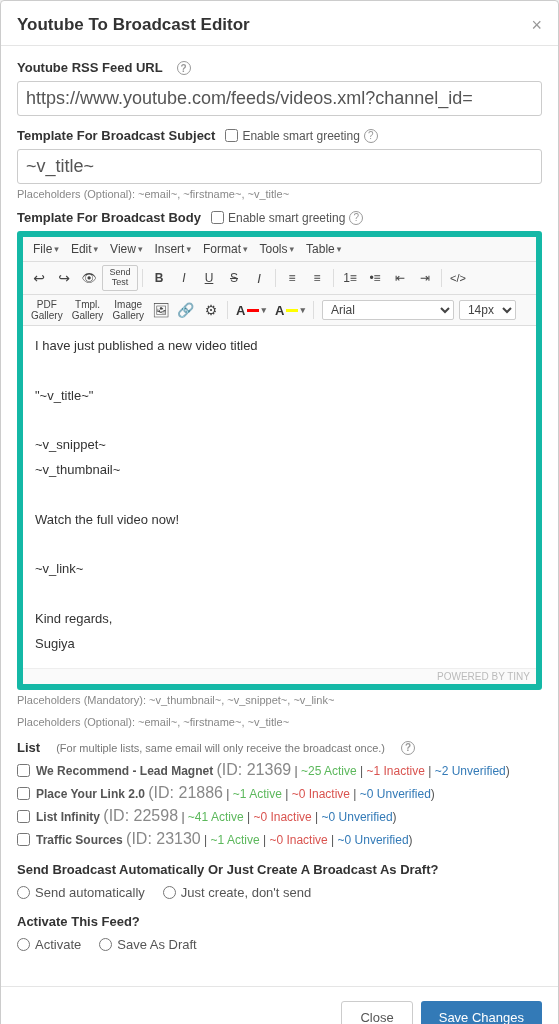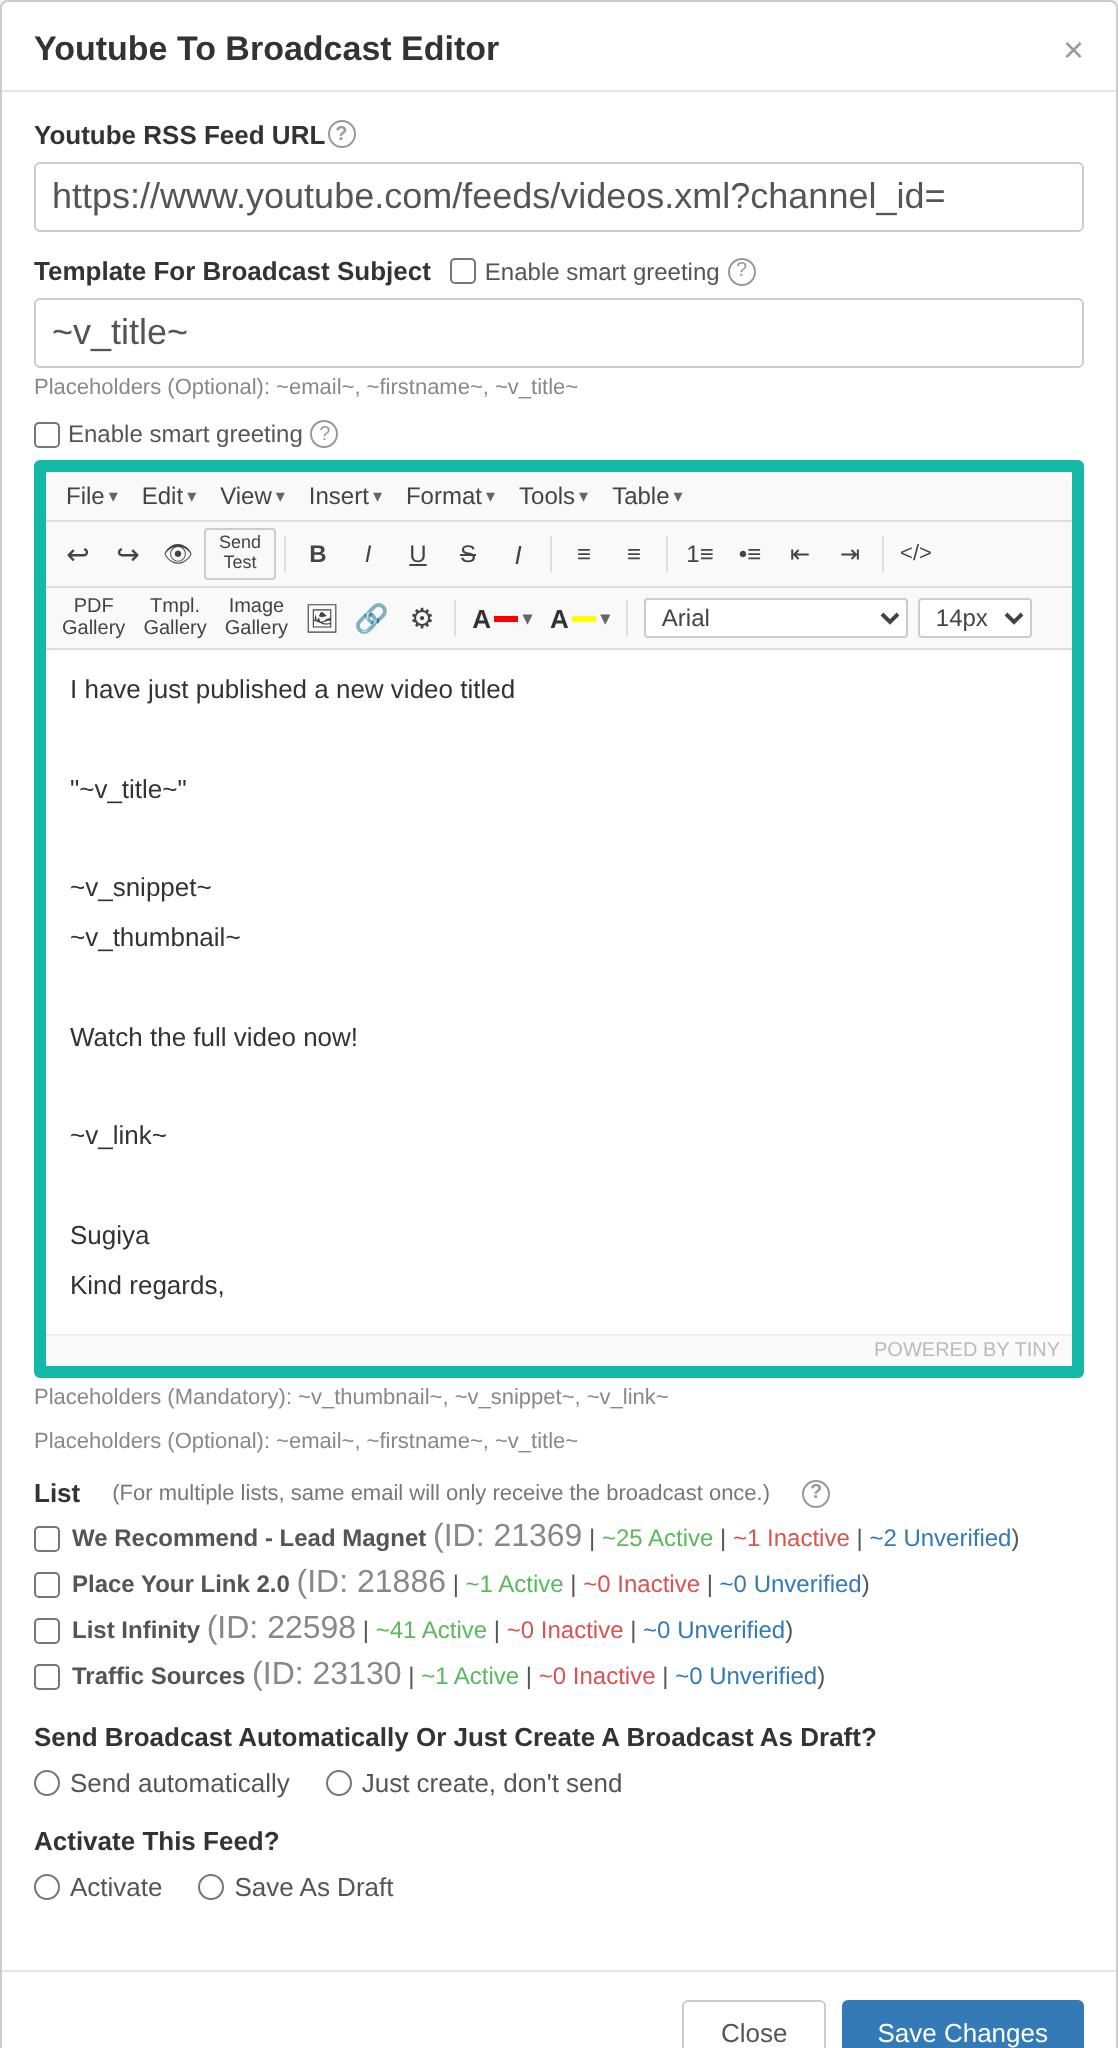--- a/index.html
+++ b/index.html
@@ -43,22 +43,22 @@
     }
     .modal-body {
       padding: 14px 16px;
     }
     .field-label {
       font-size: 13px;
       font-weight: bold;
       color: #333;
       margin-bottom: 6px;
       display: flex;
-      align-items: flex-start;
-      gap: 1px;
+      align-items: flex-end;
+      gap: 14px;
     }
     .help-icon {
       display: inline-flex;
       align-items: center;
       justify-content: center;
       width: 14px;
       height: 14px;
       border: 1px solid #999;
       border-radius: 50%;
       font-size: 10px;
@@ -309,20 +309,21 @@
           <span class="help-icon">?</span>
         </label>
       </div>
       <input class="text-input" type="text" value="~v_title~" style="">
       <div class="placeholder-hint">Placeholders (Optional): ~email~, ~firstname~, ~v_title~</div>
     </div>
 
     
     <div>
       <div class="section-label-row">
+        <span class="field-label" style="margin-bottom:0;">Template For Broadcast Body</span>
         <label class="enable-smart-greeting">
           <input type="checkbox" style="">
           <span>Enable smart greeting</span>
           <span class="help-icon">?</span>
         </label>
       </div>
 
       <div class="editor-wrapper">
 
         <div class="editor-menubar">
@@ -398,22 +399,22 @@
           <p>&nbsp;</p>
           <p>"~v_title~"</p>
           <p>&nbsp;</p>
           <p>~v_snippet~</p>
           <p>~v_thumbnail~</p>
           <p>&nbsp;</p>
           <p>Watch the full video now!</p>
           <p>&nbsp;</p>
           <p>~v_link~</p>
           <p>&nbsp;</p>
+          <p>Kind regards,</p>
           <p>Sugiya</p>
-          <p>Kind regards,</p>
         </div>
 
         <div class="powered-by">POWERED BY TINY</div>
       </div>
 
       <div class="placeholder-hint">Placeholders (Mandatory): ~v_thumbnail~, ~v_snippet~, ~v_link~</div>
       <div class="placeholder-hint">Placeholders (Optional): ~email~, ~firstname~, ~v_title~</div>
     </div>
 
     

